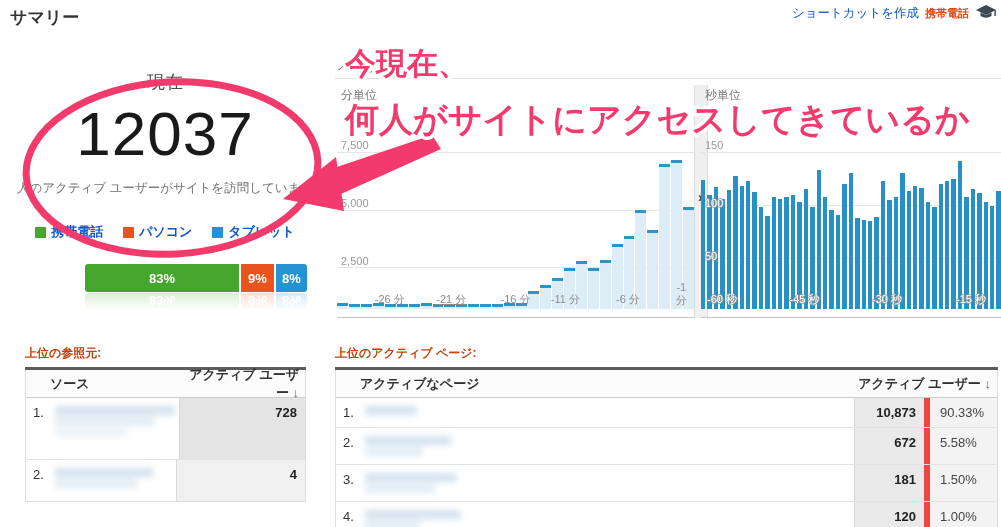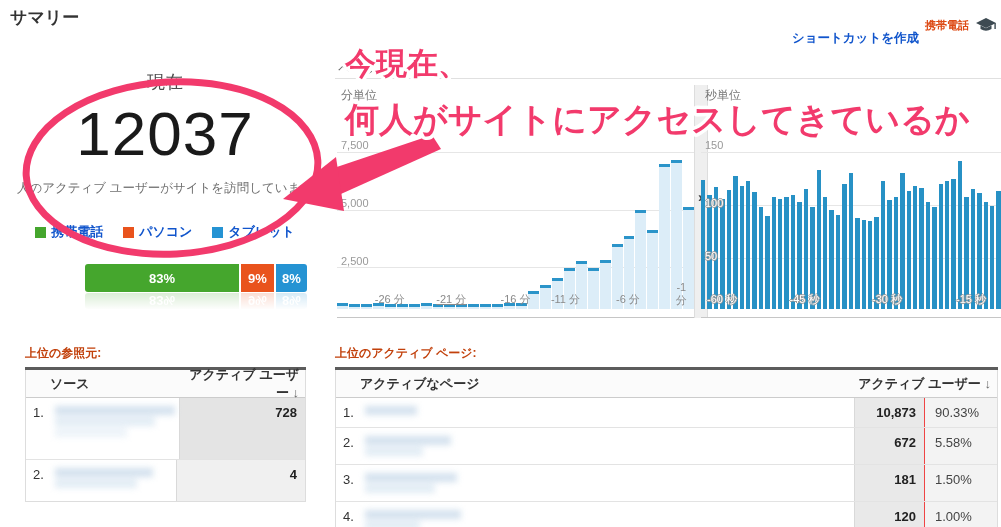--- a/index.html
+++ b/index.html
@@ -4,21 +4,21 @@
 <style>
   * { margin:0; padding:0; box-sizing:border-box; }
   html,body { background:#fff; }
   .page {
     position:relative; width:1001px; height:527px; overflow:hidden;
     background:#fff; font-family:"Liberation Sans","DejaVu Sans",sans-serif; color:#333;
   }
   
   .page-title { position:absolute; left:10px; top:6px; font-size:17px; color:#333; }
   .hdr-right { position:absolute; right:4px; top:4px; display:flex; align-items:center; gap:6px; }
-  .shortcut-link { color:#1155cc; font-size:12.5px; font-weight:bold; text-decoration:none; cursor:pointer;margin-top:26px; }
+  .shortcut-link { color:#1155cc; font-size:12.5px; font-weight:normal; text-decoration:none; cursor:pointer; }
   .beta-badge { color:#dd4b16; font-size:11px; font-weight:bold; }
   .edu-icon { width:22px; height:18px; display:inline-block; cursor:pointer; }
   
   .rt-card { position:absolute; left:0; top:70px; width:330px; text-align:center; }
   .rt-label { font-size:18px; color:#4d4d4d; }
   .rt-number { font-size:62px; font-weight:300; color:#1a1a1a; line-height:1.1; margin-top:6px; letter-spacing:1px; }
   .rt-sub { font-size:12.5px; color:#707070; margin-top:12px; }
   .rt-legend { display:flex; justify-content:center; gap:20px; margin-top:26px; }
   .legend-item { display:flex; align-items:center; gap:5px; font-size:13px; font-weight:bold; color:#1155cc; }
   .legend-swatch { width:11px; height:11px; display:inline-block; }
@@ -61,21 +61,21 @@
   .t-row { display:flex; border-bottom:1px solid #e3e3e3; align-items:stretch; }
   .t-row:last-child { border-bottom:none; }
   .c-rank { width:25px; padding:7px 2px 0 7px; color:#333; }
   .c-src { flex:1; padding:6px 4px; border-right:1px solid #d9d9d9; }
   .c-users { text-align:right; padding:7px 8px 0 4px; font-weight:bold; color:#222; }
   .c-users-hd { text-align:right; padding-right:6px; flex:1; }
   .c-src-hd { padding-left:24px; flex:1.2; }
   .sort-arrow { color:#666; font-weight:normal; }
   .ref-users { width:128px; }
   .pg-users { width:70px; border-left:1px solid #d9d9d9; }
-  .pg-pct { width:73px; padding:7px 4px 0 10px; color:#444; border-left:1px solid #ef4444; }
+  .pg-pct { width:73px; padding:7px 4px 0 10px; color:#444; border-left:6px solid #ef4444; }
   .blur-box { filter:blur(3px); opacity:.85; }
   .blur-line { height:9px; margin:2px 0; border-radius:1px; }
   
   .anno { position:absolute; inset:0; z-index:50; pointer-events:none; }
 </style>
 </head>
 <body>
 
 <div class="page">
 

